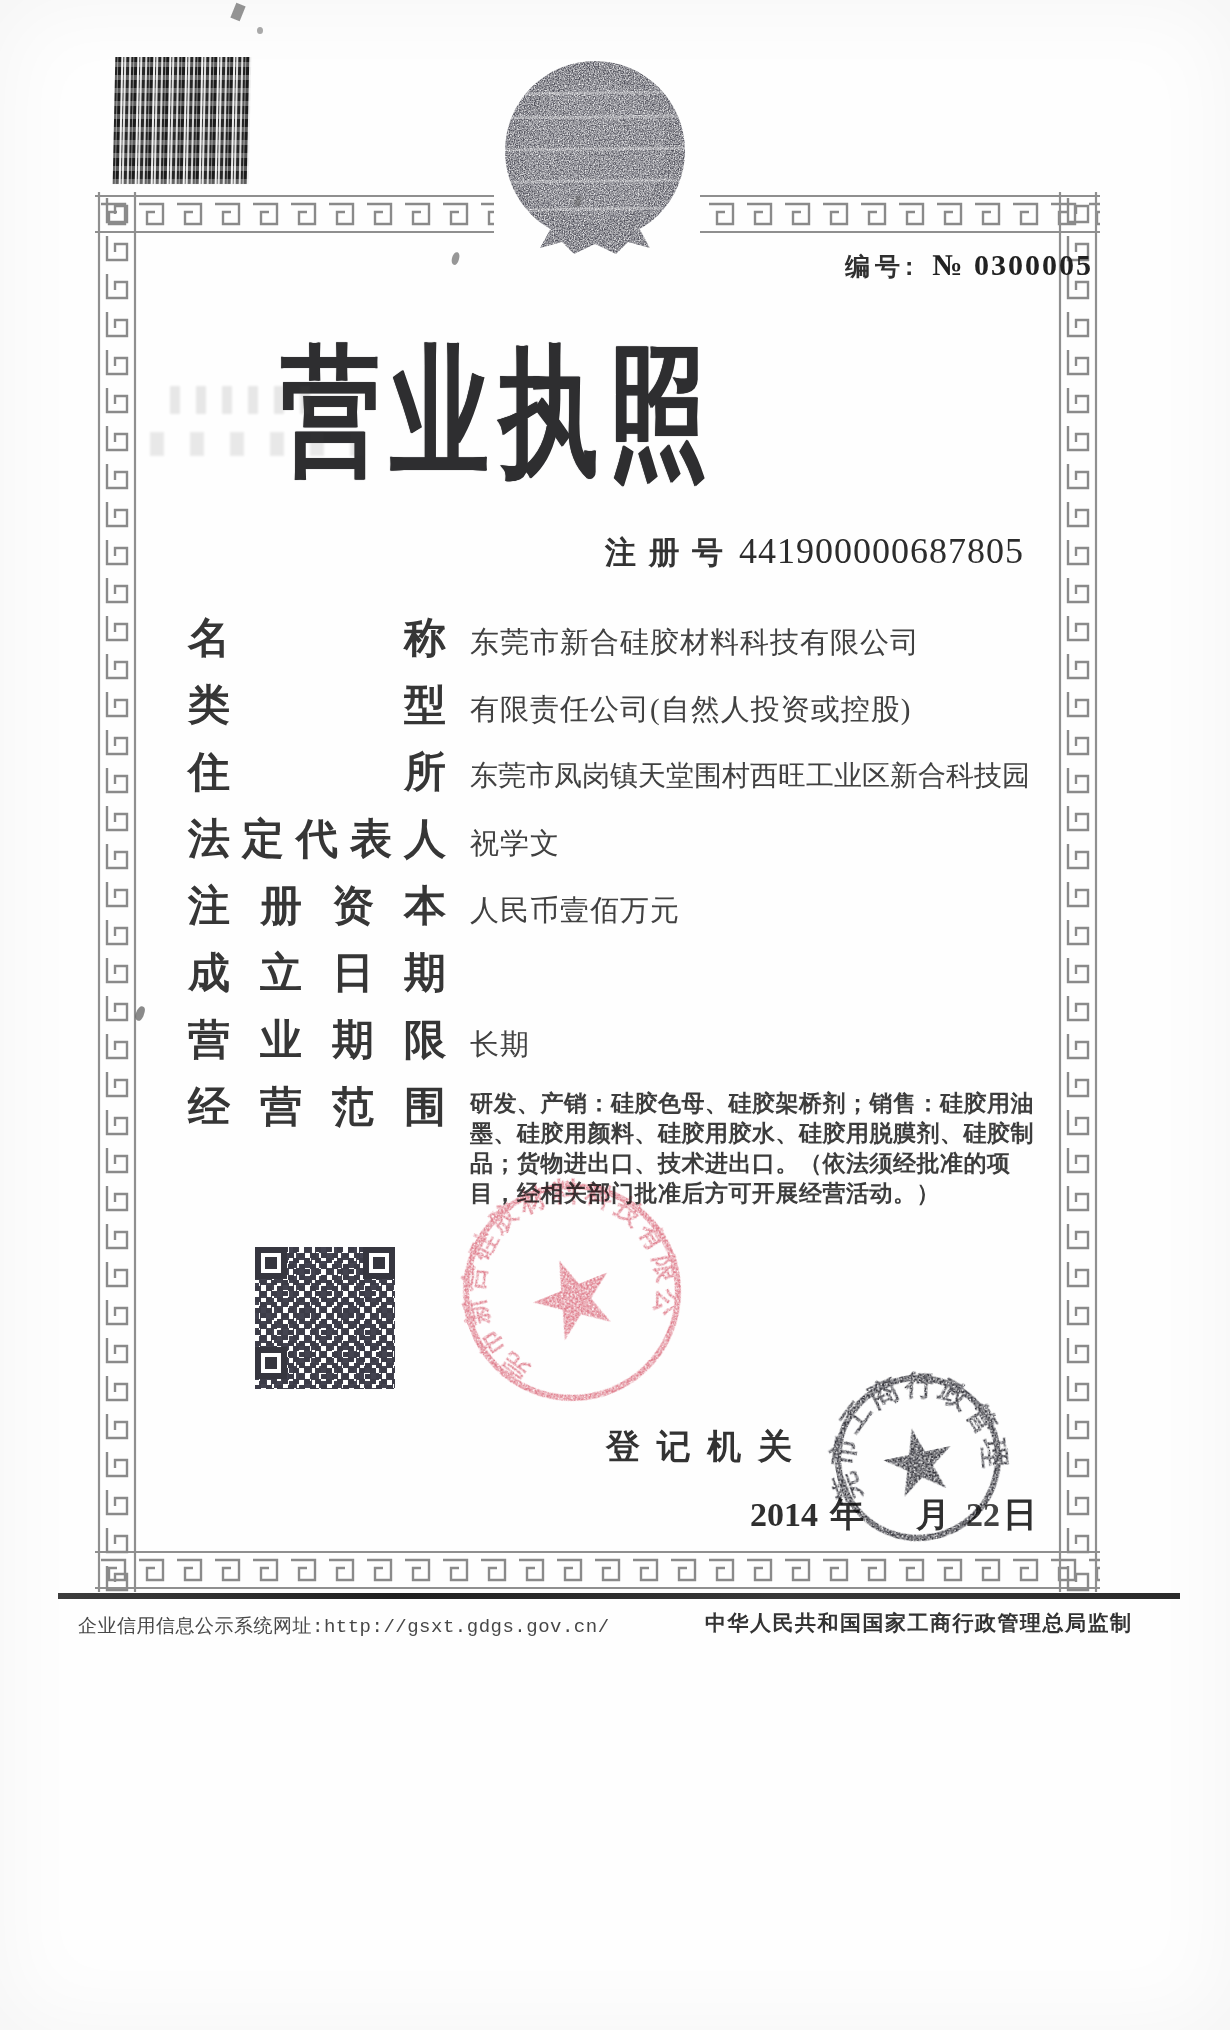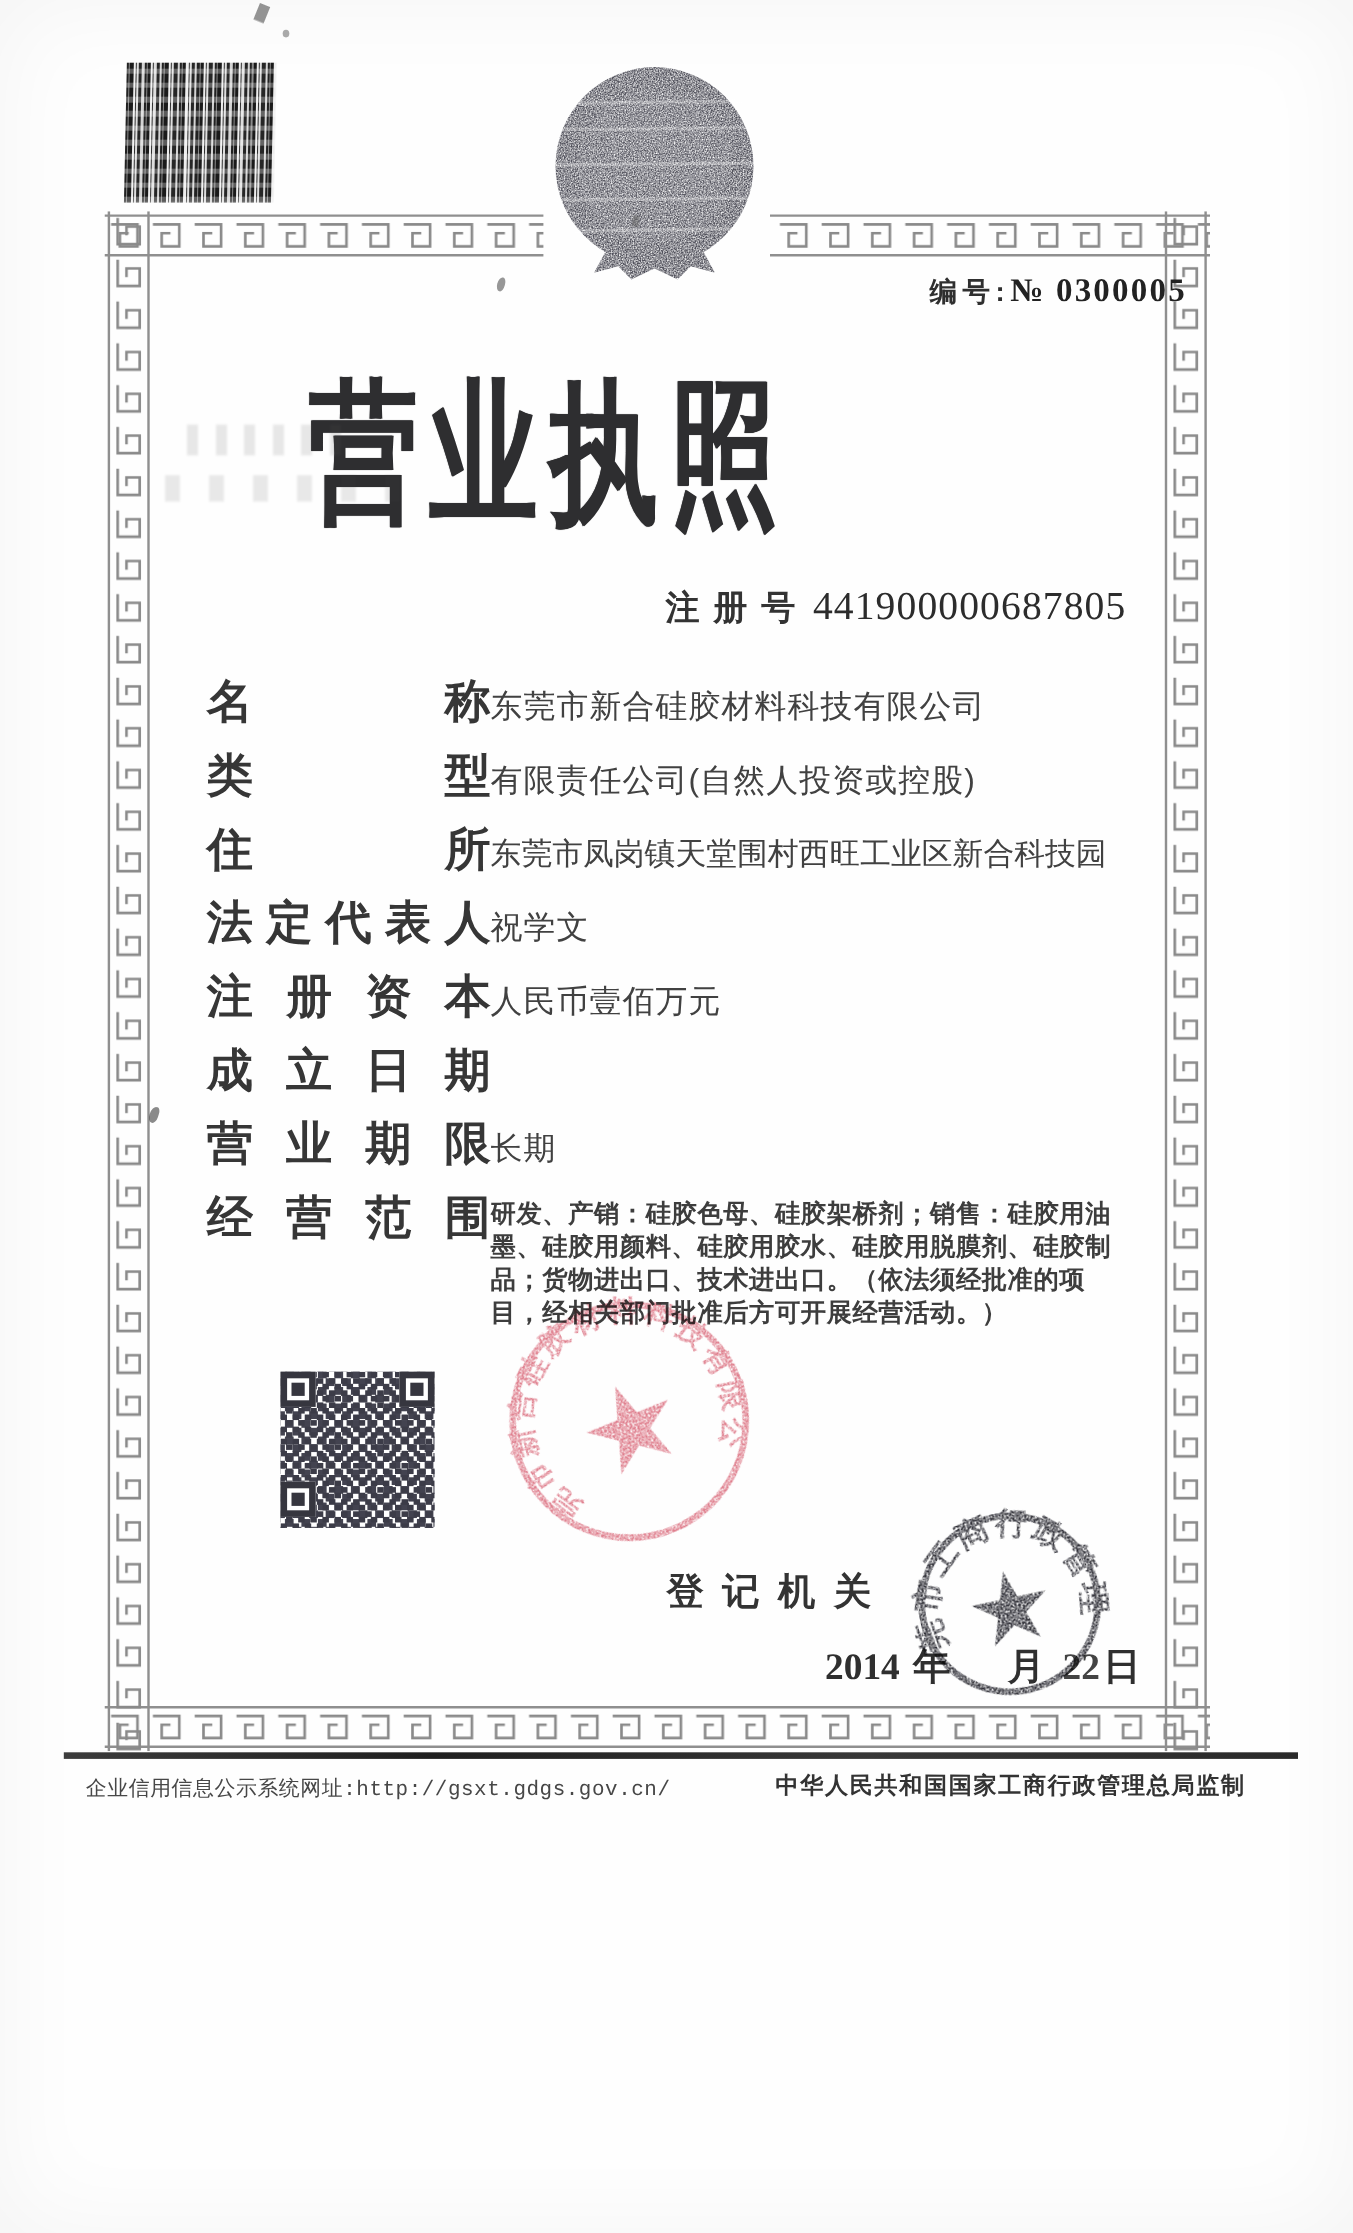--- a/index.html
+++ b/index.html
@@ -15,40 +15,40 @@
       repeating-linear-gradient(90deg,#262626 0 2px,#8a8a8a 2px 3px,#1f1f1f 3px 6px,#e8e8e8 6px 8px,#333 8px 9px,#d9d9d9 9px 11px,#2a2a2a 11px 14px,#cfcfcf 14px 16px);
     filter:blur(.6px) contrast(1.05);transform:skewX(-1.2deg);}
 
   
   .emblem{left:492px;top:58px;}
 
   
   svg.strip{position:absolute;}
 
   
-  .serial{left:845px;top:248px;display:flex;align-items:baseline;white-space:nowrap;}
+  .serial{left:845px;top:248px;display:flex;align-items:baseline;gap:14px;white-space:nowrap;}
   .serial .pfx{font-size:25px;letter-spacing:5px;color:#2f2f2f;font-weight:600;}
   .serial .num{font-family:"Liberation Serif",serif;font-size:30px;font-weight:700;letter-spacing:2px;color:#222;}
 
   
   .title{left:281px;top:338px;font-size:140px;line-height:1.05;font-weight:900;color:#2e2e30;
     letter-spacing:16px;transform:scaleX(.70);transform-origin:left top;white-space:nowrap;
     text-shadow:0 0 1px #2e2e30,1.5px 0 0 #2e2e30;}
 
   
   .regline{left:605px;top:530px;display:flex;align-items:baseline;}
   .regline .rlabel{display:flex;justify-content:space-between;width:118px;font-size:31px;font-weight:600;color:#333;}
   .regline .rnum{font-family:"Liberation Serif",serif;font-size:36px;color:#2c2c2c;margin-left:16px;letter-spacing:1px;}
 
   
   .fields{left:188px;top:616px;width:850px;}
   .frow{display:flex;align-items:flex-start;min-height:67px;}
   .flabel{display:flex;justify-content:space-between;width:258px;flex:0 0 258px;
           font-size:42px;line-height:1.05;font-weight:600;color:#363636;}
-  .fvalue{margin-left:0;padding-top:7px;font-size:29px;color:#414141;letter-spacing:1px;}
+  .fvalue{margin-left:24px;padding-top:7px;font-size:29px;color:#414141;letter-spacing:1px;font-family:Liberation Serif, serif;}
   .fvalue.small{font-size:28px;letter-spacing:0;}
   .fvalue.scope{width:566px;font-size:23px;line-height:1.3;letter-spacing:.5px;padding-top:4px;color:#3d3d3d;font-weight:600;}
 
   
   .qr{left:255px;top:1247px;width:140px;height:142px;background:#fff;filter:blur(.35px);}
   .qr .mods{position:absolute;inset:0;
     background:
       conic-gradient(#3c3c48 25%,transparent 0 50%,#3c3c48 0 75%,transparent 0) 0 0/11px 11px,
       conic-gradient(#434350 25%,transparent 0 50%,#434350 0 75%,transparent 0) 4px 6px/15px 15px;}
   .finder{position:absolute;width:32px;height:32px;border:6px solid #36363f;background:#fff;box-sizing:border-box;}

